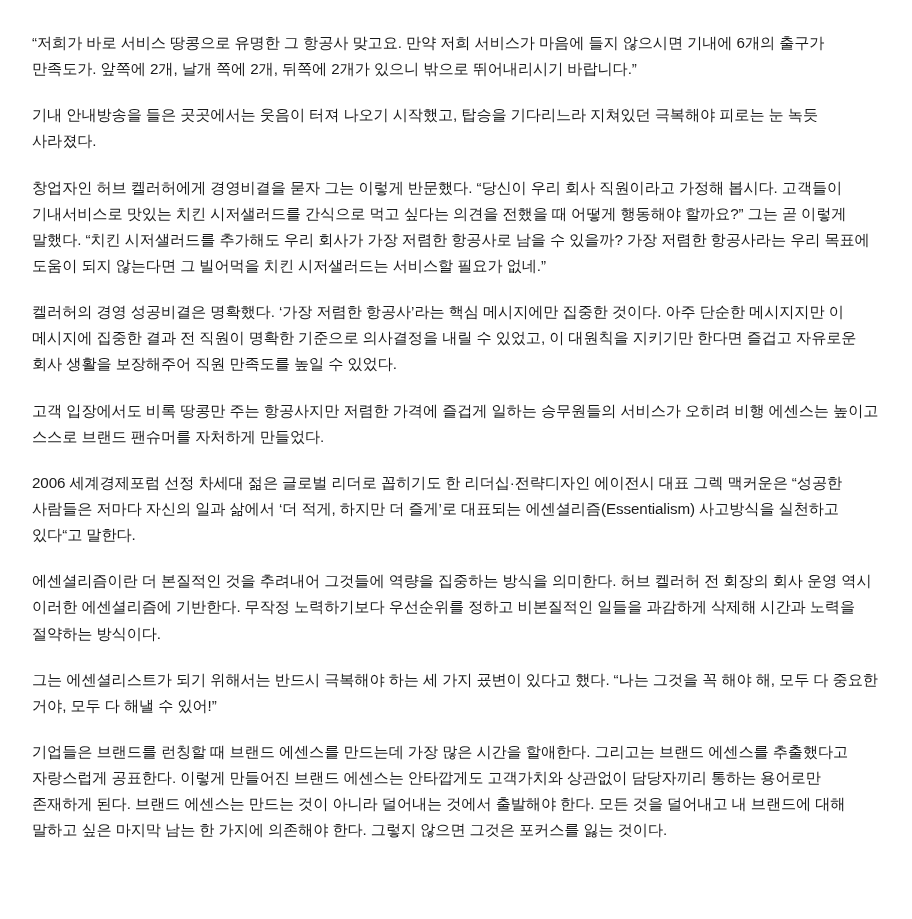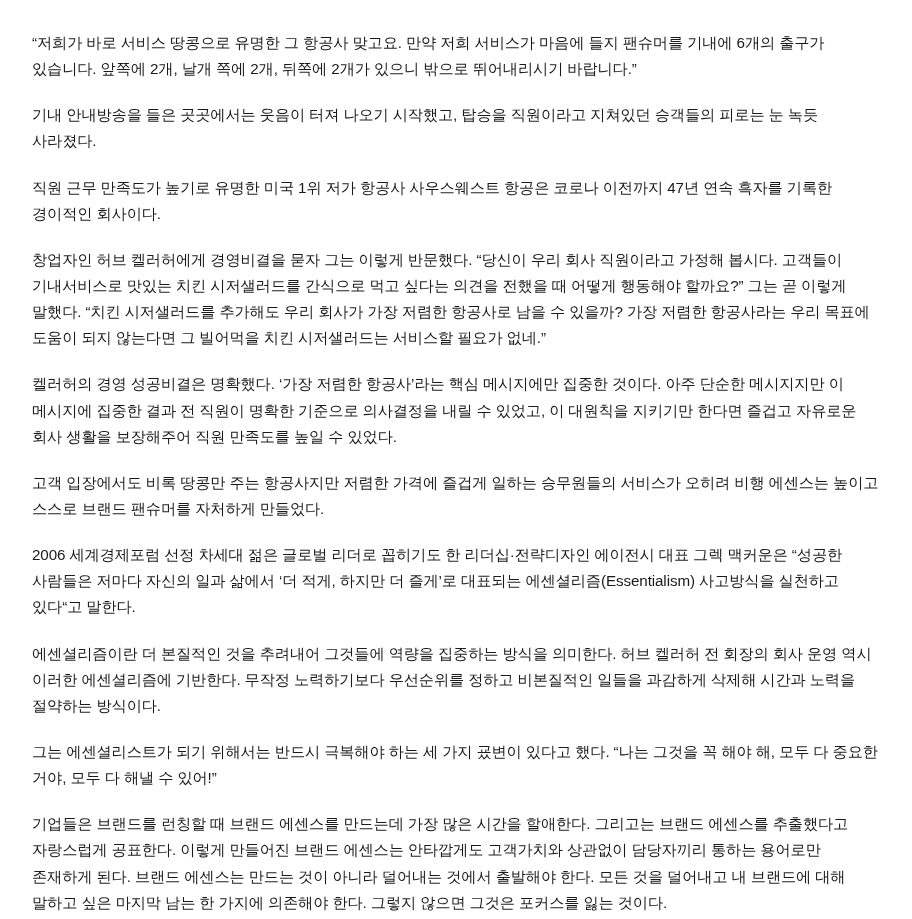--- a/index.html
+++ b/index.html
@@ -30,23 +30,22 @@
     color: #1a1a1a;
   }
   .para:last-child {
     margin-bottom: 17px;
   }
 </style>
 </head>
 <body>
 
 <div class="page">
-  <p class="para">“저희가 바로 서비스 땅콩으로 유명한 그 항공사 맞고요. 만약 저희 서비스가 마음에 들지 팬슈머를 기내에 6개의 출구가 있습니다. 앞쪽에 2개, 날개 쪽에 2개, 뒤쪽에 2개가 있으니 밖으로 뛰어내리시기 바랍니다.”</p>
-  <p class="para">기내 안내방송을 들은 곳곳에서는 웃음이 터져 나오기 시작했고, 탑승을 직원이라고 지쳐있던 승객들의 피로는 눈 녹듯 사라졌다.</p>
-  <p class="para">직원 근무 만족도가 높기로 유명한 미국 1위 저가 항공사 사우스웨스트 항공은 코로나 이전까지 47년 연속 흑자를 기록한 경이적인 회사이다.</p>
+  <p class="para">“저희가 바로 서비스 땅콩으로 유명한 그 항공사 맞고요. 만약 저희 서비스가 마음에 들지 않으시면 기내에 6개의 출구가 만족도가. 앞쪽에 2개, 날개 쪽에 2개, 뒤쪽에 2개가 있으니 밖으로 뛰어내리시기 바랍니다.”</p>
+  <p class="para">기내 안내방송을 들은 곳곳에서는 웃음이 터져 나오기 시작했고, 탑승을 기다리느라 지쳐있던 극복해야 피로는 눈 녹듯 사라졌다.</p>
   <p class="para">창업자인 허브 켈러허에게 경영비결을 묻자 그는 이렇게 반문했다. “당신이 우리 회사 직원이라고 가정해 봅시다. 고객들이 기내서비스로 맛있는 치킨 시저샐러드를 간식으로 먹고 싶다는 의견을 전했을 때 어떻게 행동해야 할까요?” 그는 곧 이렇게 말했다. “치킨 시저샐러드를 추가해도 우리 회사가 가장 저렴한 항공사로 남을 수 있을까? 가장 저렴한 항공사라는 우리 목표에 도움이 되지 않는다면 그 빌어먹을 치킨 시저샐러드는 서비스할 필요가 없네.”</p>
   <p class="para">켈러허의 경영 성공비결은 명확했다. ‘가장 저렴한 항공사’라는 핵심 메시지에만 집중한 것이다. 아주 단순한 메시지지만 이 메시지에 집중한 결과 전 직원이 명확한 기준으로 의사결정을 내릴 수 있었고, 이 대원칙을 지키기만 한다면 즐겁고 자유로운 회사 생활을 보장해주어 직원 만족도를 높일 수 있었다.</p>
   <p class="para">고객 입장에서도 비록 땅콩만 주는 항공사지만 저렴한 가격에 즐겁게 일하는 승무원들의 서비스가 오히려 비행 에센스는 높이고 스스로 브랜드 팬슈머를 자처하게 만들었다.</p>
   <p class="para">2006 세계경제포럼 선정 차세대 젊은 글로벌 리더로 꼽히기도 한 리더십·전략디자인 에이전시 대표 그렉 맥커운은 “성공한 사람들은 저마다 자신의 일과 삶에서 ‘더 적게, 하지만 더 즐게’로 대표되는 에센셜리즘(Essentialism) 사고방식을 실천하고 있다“고 말한다.</p>
   <p class="para">에센셜리즘이란 더 본질적인 것을 추려내어 그것들에 역량을 집중하는 방식을 의미한다. 허브 켈러허 전 회장의 회사 운영 역시 이러한 에센셜리즘에 기반한다. 무작정 노력하기보다 우선순위를 정하고 비본질적인 일들을 과감하게 삭제해 시간과 노력을 절약하는 방식이다.</p>
   <p class="para">그는 에센셜리스트가 되기 위해서는 반드시 극복해야 하는 세 가지 굤변이 있다고 했다. “나는 그것을 꼭 해야 해, 모두 다 중요한 거야, 모두 다 해낼 수 있어!”</p>
   <p class="para">기업들은 브랜드를 런칭할 때 브랜드 에센스를 만드는데 가장 많은 시간을 할애한다. 그리고는 브랜드 에센스를 추출했다고 자랑스럽게 공표한다. 이렇게 만들어진 브랜드 에센스는 안타깝게도 고객가치와 상관없이 담당자끼리 통하는 용어로만 존재하게 된다. 브랜드 에센스는 만드는 것이 아니라 덜어내는 것에서 출발해야 한다. 모든 것을 덜어내고 내 브랜드에 대해 말하고 싶은 마지막 남는 한 가지에 의존해야 한다. 그렇지 않으면 그것은 포커스를 잃는 것이다.</p>
 </div>
 
 </body></html>

